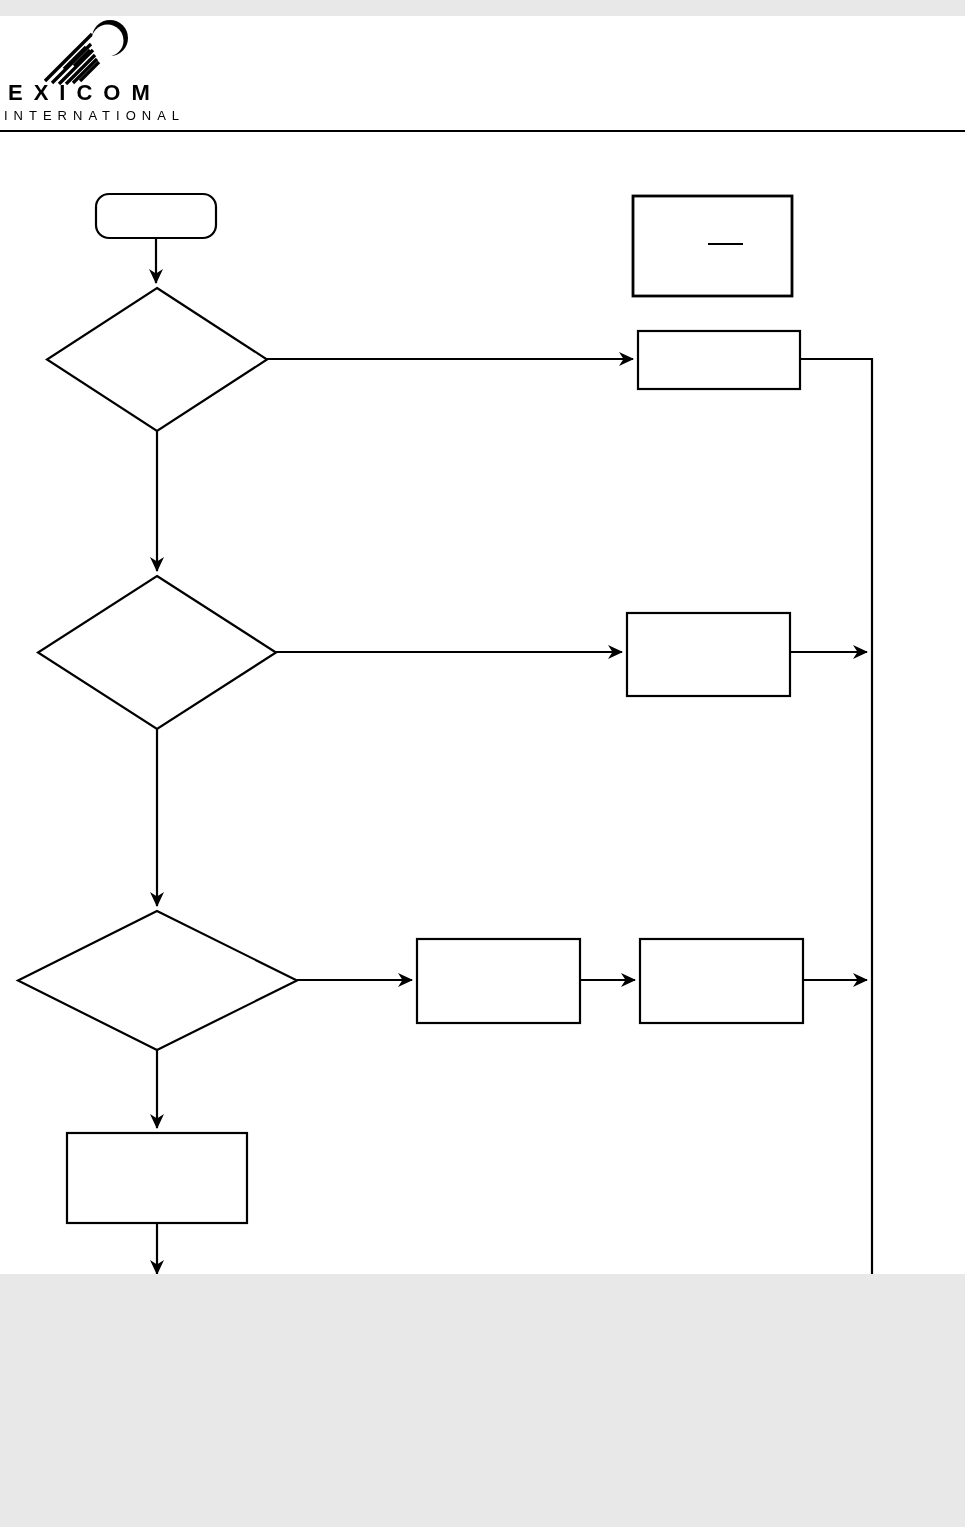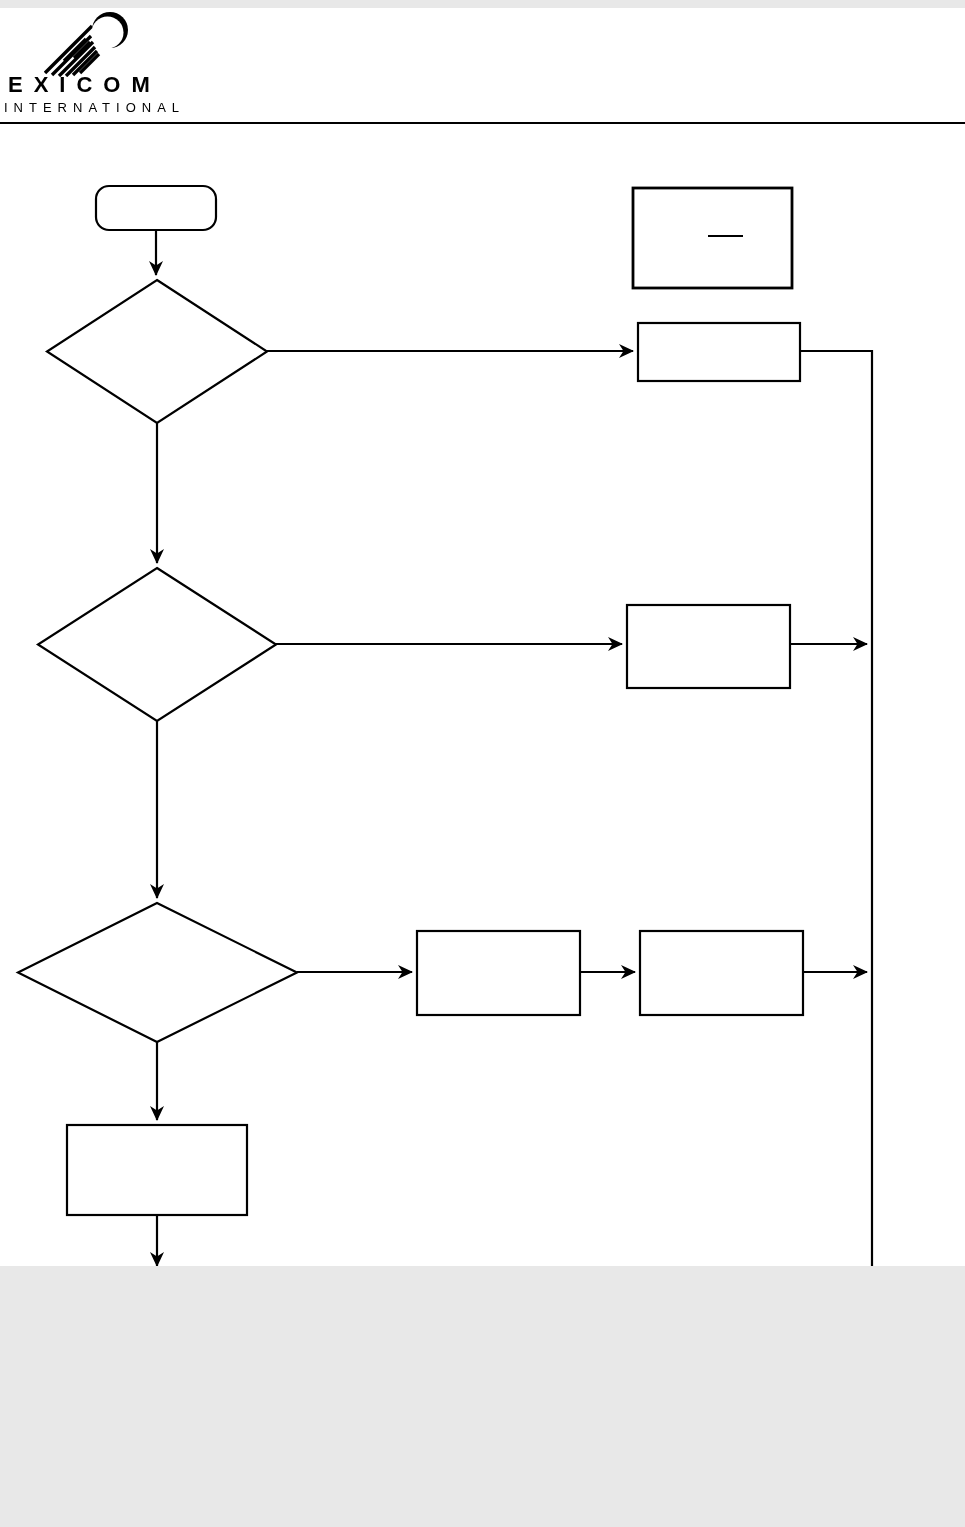--- a/index.html
+++ b/index.html
@@ -1,17 +1,17 @@
 <!DOCTYPE html>
 <html><head>
 <meta charset="utf-8">
 <style>
   html,body{margin:0;padding:0;background:#e8e8e8;font-family:"Liberation Sans",sans-serif;}
   .page{
-    position:relative;width:965px;height:1258px;margin:8px auto;
+    position:relative;width:965px;height:1258px;margin:16px auto;
     background:#fff;overflow:hidden;
   }
   
   .logo{position:absolute;left:8px;top:2px;width:220px;height:110px;}
   .logo-icon{position:absolute;left:36px;top:1px;width:92px;height:66px;}
   .brand{
     position:absolute;left:0;top:62px;font-size:22px;font-weight:bold;
     letter-spacing:11px;color:#000;white-space:nowrap;
   }
   .subtitle{

